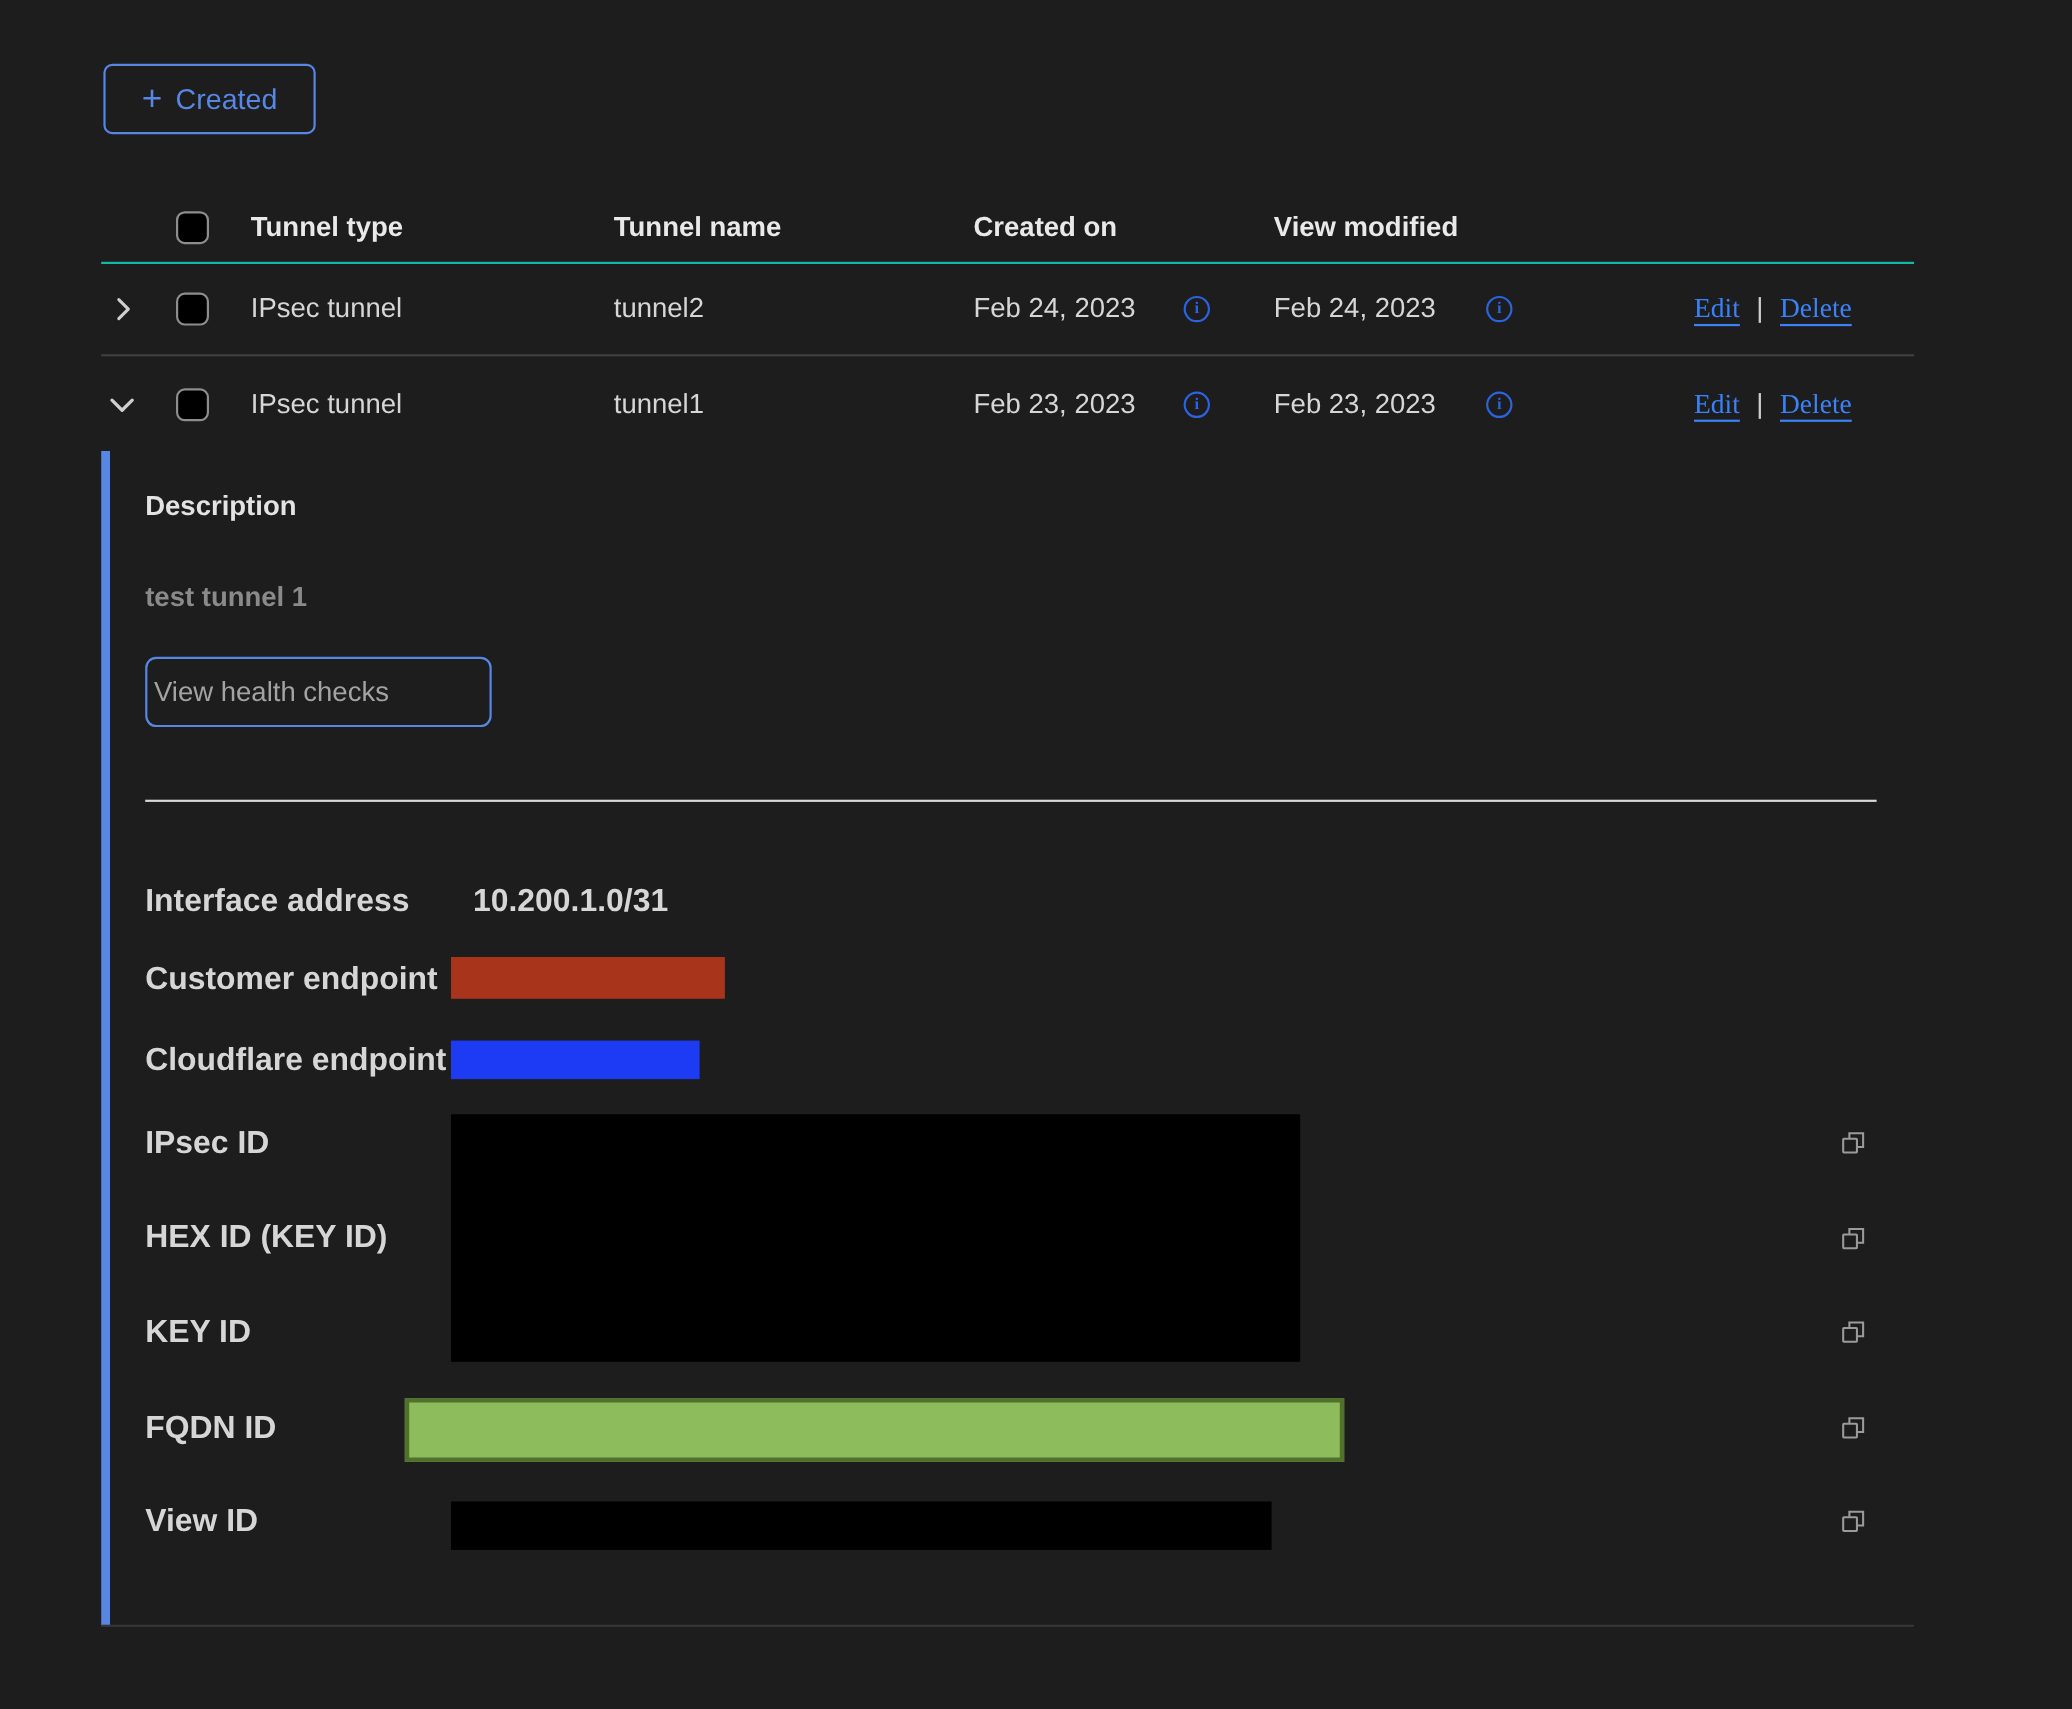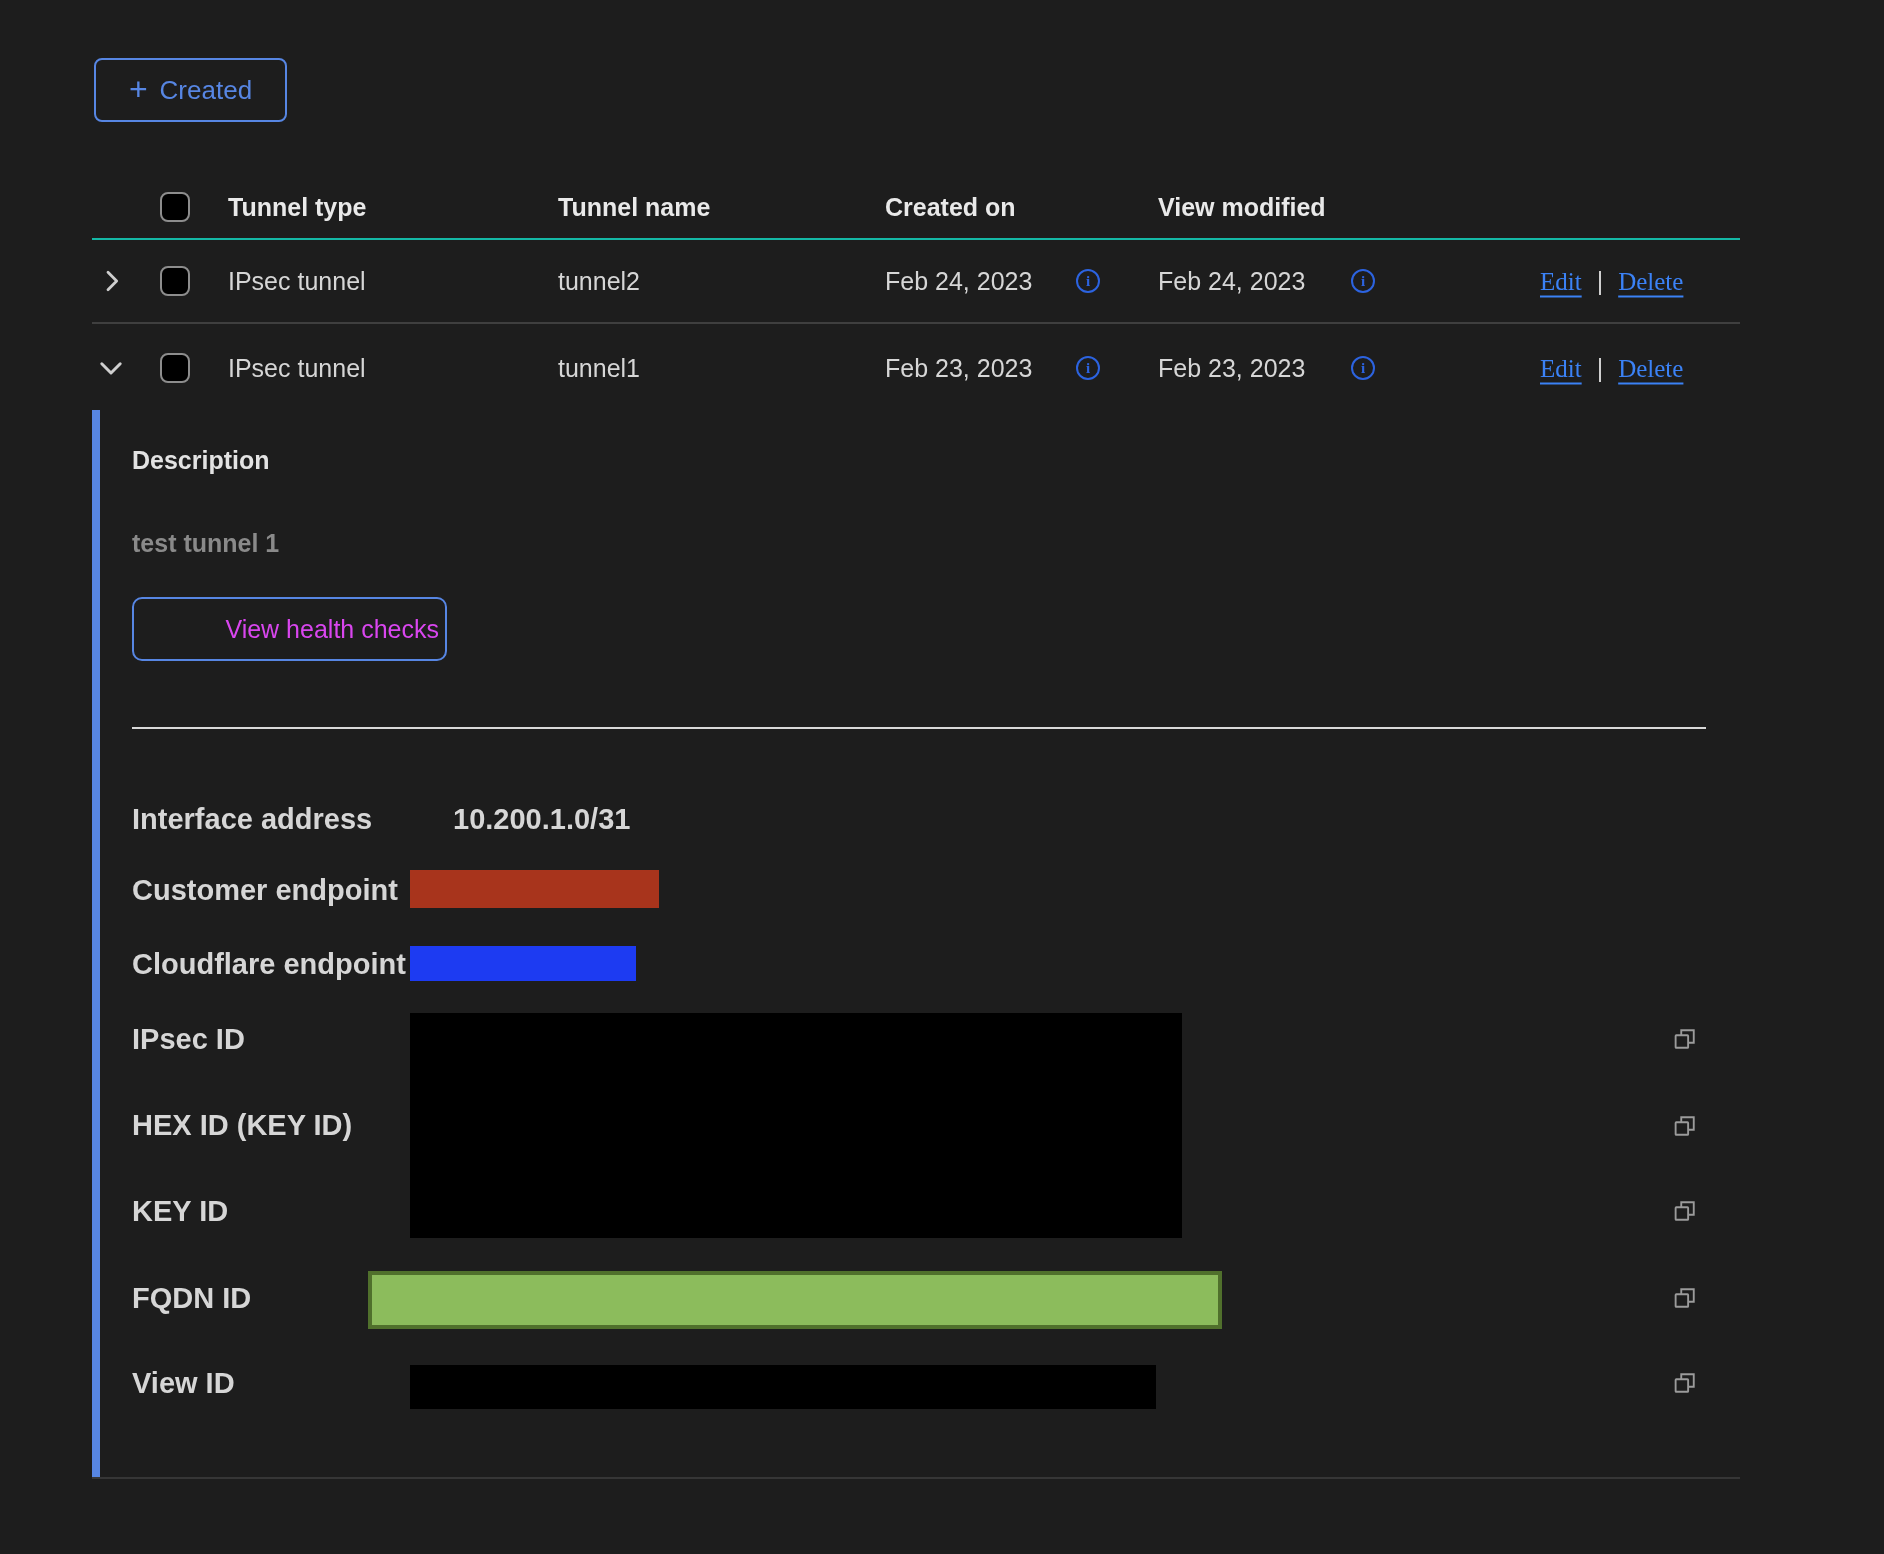--- a/index.html
+++ b/index.html
@@ -35,22 +35,22 @@
   .sep{color:#cfcfcf;text-decoration:none;}
 
   
   .accent-bar{position:absolute;left:92px;top:410px;width:8px;height:1068px;background:#5786e3;}
   .panel-bottom{position:absolute;left:92px;top:1477px;width:1648px;height:2px;background:#363636;}
   .abs{position:absolute;font-weight:bold;}
   .plabel{font-size:29px;color:#d6d6d6;white-space:nowrap;}
   .desc-label{font-size:25px;font-weight:600;color:#e3e3e3;}
   .desc-value{font-size:25px;color:#8a8a8a;}
   .health-btn{position:absolute;left:132px;top:597px;width:315px;height:64px;background:transparent;
-    border:2px solid #5786e3;border-radius:10px;color:#d946ef;font-family:inherit;font-size:25px;
-    display:flex;align-items:center;justify-content:flex-end;cursor:pointer;}
+    border:2px solid #5786e3;border-radius:10px;color:#a3a3a3;font-family:inherit;font-size:25px;
+    display:flex;align-items:center;justify-content:flex-start;cursor:pointer;}
   .divider-light{position:absolute;left:132px;top:727px;width:1574px;height:2px;background:#d8d8d8;}
   .redact{position:absolute;}
   .redact-red{background:#a8341c;}
   .redact-blue{background:#1d3bf2;}
   .redact-black{background:#000;}
   .redact-green{background:#8cbc5c;border:4px solid #50702c;box-sizing:border-box;}
   .copy-btn{position:absolute;width:30px;height:30px;background:transparent;border:none;
     padding:0;cursor:pointer;display:flex;align-items:center;justify-content:center;}
 </style>
 </head>
@@ -116,21 +116,21 @@
   <span class="abs desc-label" style="left:132px;top:446px">Description</span>
   <span class="abs desc-value" style="left:132px;top:529px">test tunnel 1</span>
 
   <button class="health-btn">
     <span>View health checks</span>
   </button>
 
   <div class="divider-light"></div>
 
   <span class="abs plabel" style="left:132px;top:803px">Interface address</span>
-  <span class="abs plabel" style="left:453px;top:803px">10.200.1.0/31</span>
+  <span class="abs plabel" style="left:430px;top:803px">10.200.1.0/31</span>
   <span class="abs plabel" style="left:132px;top:874px">Customer endpoint</span>
   <span class="abs plabel" style="left:132px;top:948px">Cloudflare endpoint</span>
   <span class="abs plabel" style="left:132px;top:1023px">IPsec ID</span>
   <span class="abs plabel" style="left:132px;top:1109px">HEX ID (KEY ID)</span>
   <span class="abs plabel" style="left:132px;top:1195px">KEY ID</span>
   <span class="abs plabel" style="left:132px;top:1282px">FQDN ID</span>
   <span class="abs plabel" style="left:132px;top:1367px">View ID</span>
 
   <div class="redact redact-red" style="left:410px;top:870px;width:249px;height:38px"></div>
   <div class="redact redact-blue" style="left:410px;top:946px;width:226px;height:35px"></div>

